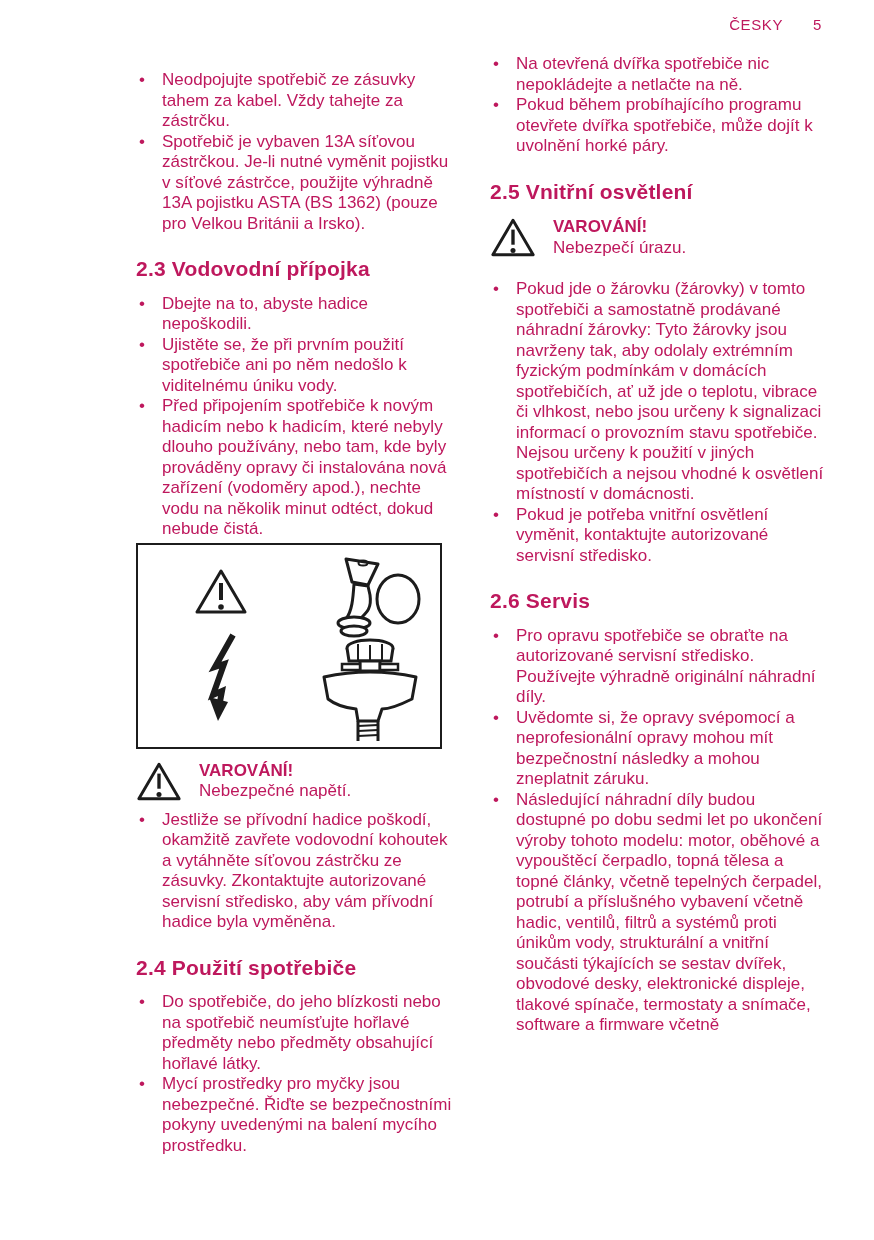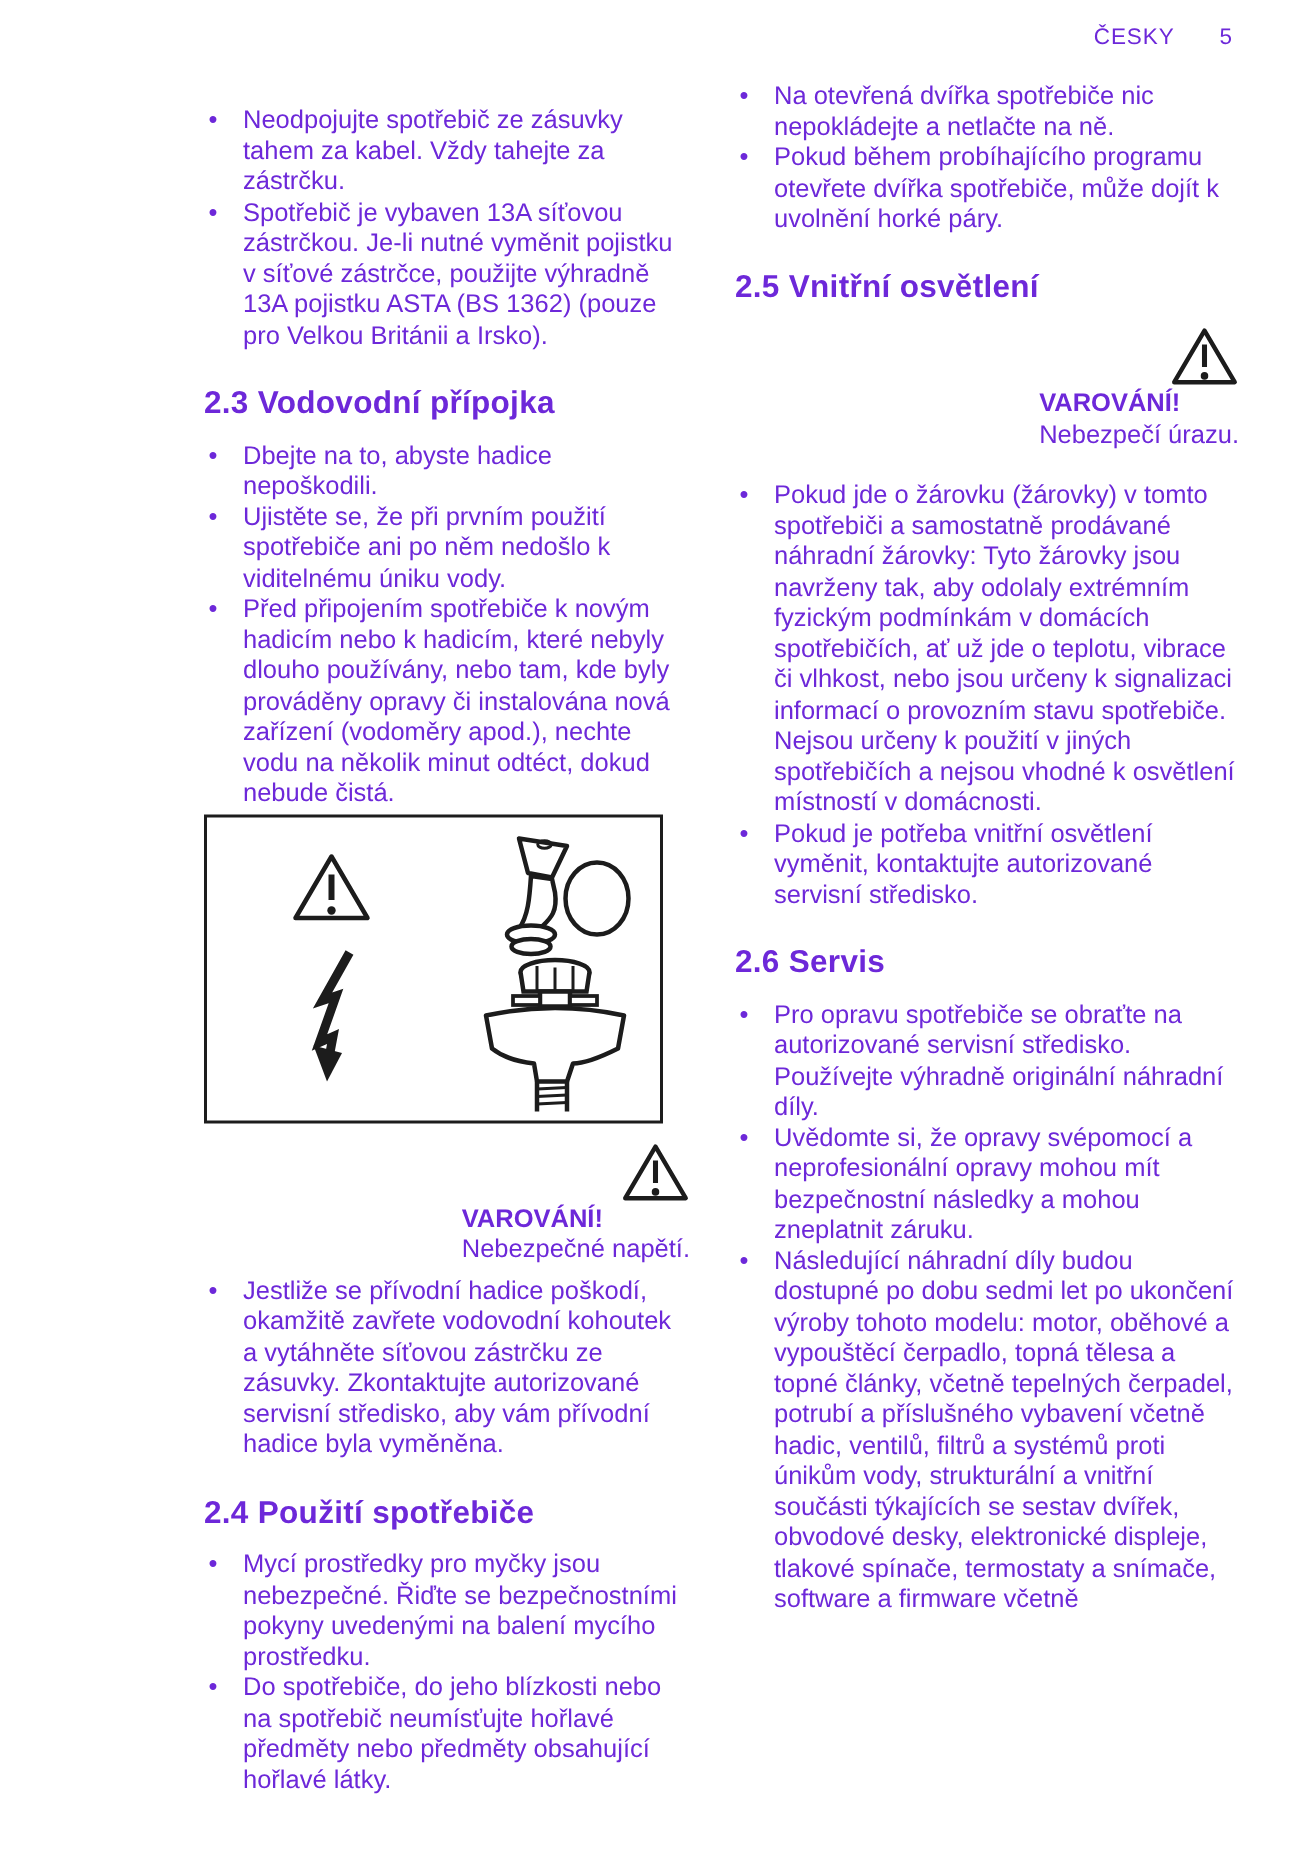--- a/index.html
+++ b/index.html
@@ -2,21 +2,21 @@
 <html><head>
 <meta charset="utf-8">
 <style>
   html,body { margin:0; padding:0; background:#e9e9e9; }
   .page {
     position:relative;
     width:874px; height:1240px;
     margin:0 auto;
     background:#ffffff;
     font-family:"Liberation Sans","DejaVu Sans",sans-serif;
-    color:#6d28d9;
+    color:#be185d;
     overflow:hidden;
   }
   .page-header {
     position:absolute; top:16px; right:52px;
     display:flex; align-items:baseline; gap:30px;
     font-size:15px; letter-spacing:0.6px;
   }
   .col {
     position:absolute; top:54px;
     font-size:17px; line-height:20.5px;
@@ -29,21 +29,21 @@
   ul.bullets li::before {
     content:"•"; position:absolute; left:3px; top:0;
     font-size:17px;
   }
 
   h2.section-title {
     font-size:21px; font-weight:bold;
     margin:25px 0 14px 0; letter-spacing:0.2px;
   }
 
-  .warning-block { display:flex; align-items:flex-end; margin:11px 0 7px 0;flex-direction:column; }
+  .warning-block { display:flex; align-items:center; gap:17px; margin:11px 0 7px 0; }
   .warning-block .tri { flex:0 0 auto; margin-top:1px; }
   .warning-title { font-weight:bold; }
 
   .figure-box {
     position:relative;
     width:302px; height:202px;
     border:2px solid #1c1c1c;
     margin:3px 0 10px 0;
     background:#fff;
   }
@@ -121,22 +121,22 @@
       </div>
     </div>
 
     <ul class="bullets">
       <li>Jestliže se přívodní hadice poškodí, okamžitě zavřete vodovodní kohoutek a vytáhněte síťovou zástrčku ze zásuvky. Zkontaktujte autorizované servisní středisko, aby vám přívodní hadice byla vyměněna.</li>
     </ul>
 
     <h2 class="section-title">2.4 Použití spotřebiče</h2>
 
     <ul class="bullets">
+      <li>Do spotřebiče, do jeho blízkosti nebo na spotřebič neumísťujte hořlavé předměty nebo předměty obsahující hořlavé látky.</li>
       <li>Mycí prostředky pro myčky jsou nebezpečné. Řiďte se bezpečnostními pokyny uvedenými na balení mycího prostředku.</li>
-      <li>Do spotřebiče, do jeho blízkosti nebo na spotřebič neumísťujte hořlavé předměty nebo předměty obsahující hořlavé látky.</li>
     </ul>
 
   </div>
 
   <div class="col col-right">
 
     <ul class="bullets">
       <li>Na otevřená dvířka spotřebiče nic nepokládejte a netlačte na ně.</li>
       <li>Pokud během probíhajícího programu otevřete dvířka spotřebiče, může dojít k uvolnění horké páry.</li>
     </ul>

